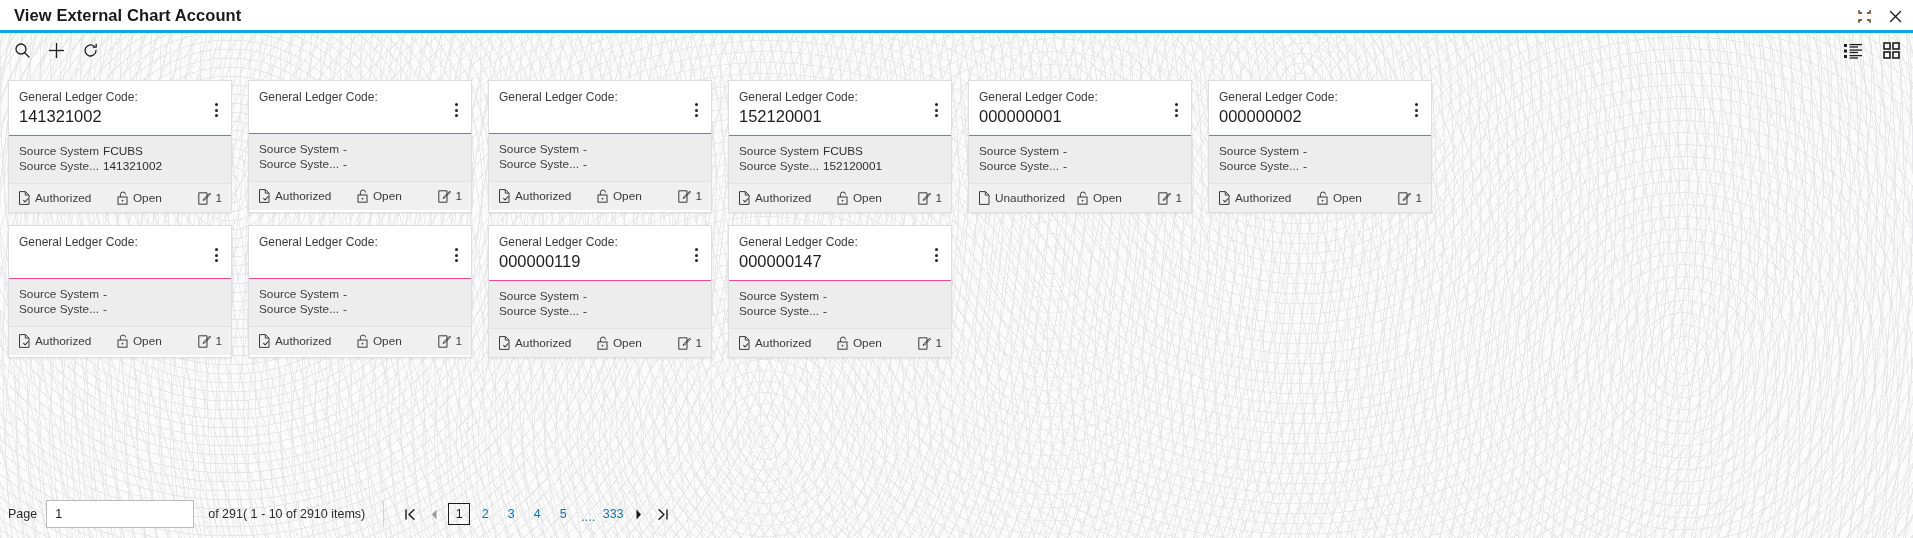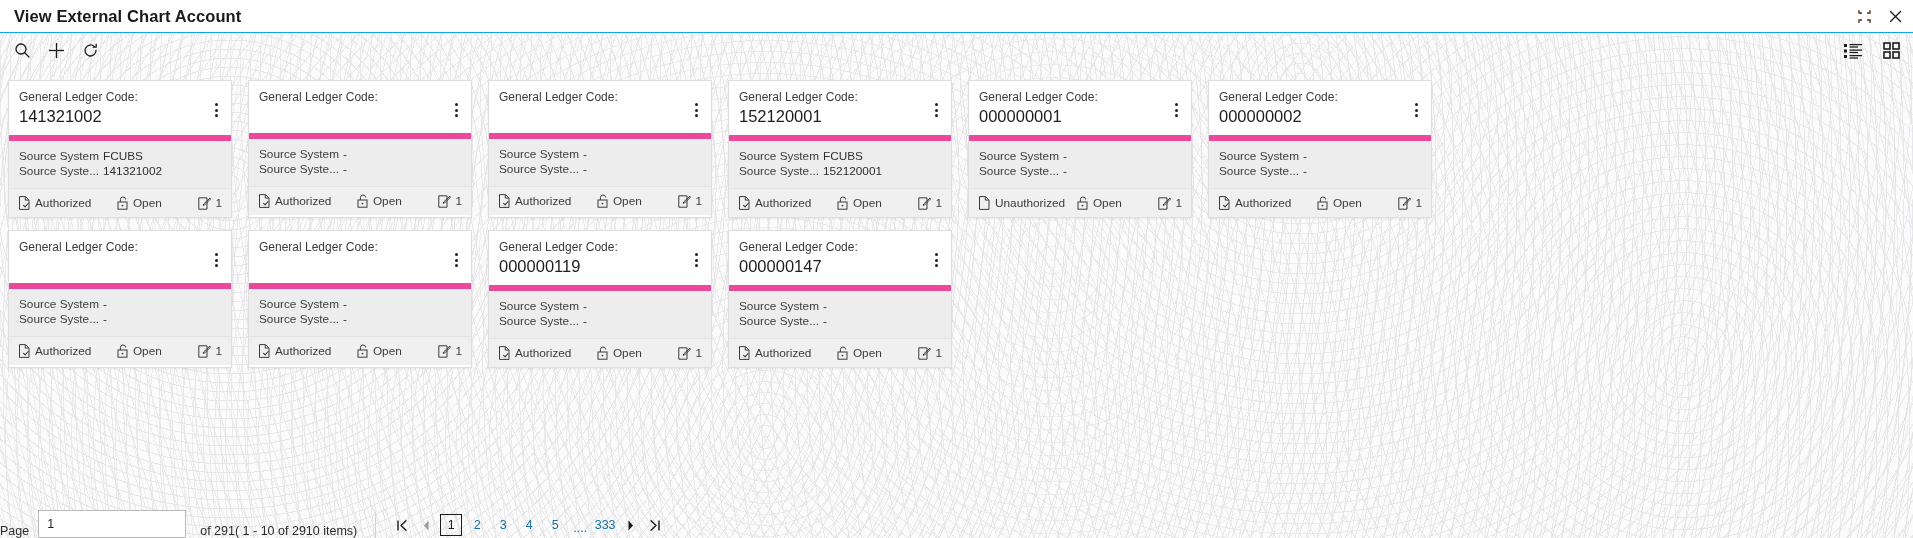--- a/index.html
+++ b/index.html
@@ -8,21 +8,21 @@
     font-family: "Liberation Sans", sans-serif;
     background: #ffffff;
     overflow: hidden;
   }
 
   
   .titlebar {
     position: relative;
     height: 33px;
     background: #ffffff;
-    border-bottom: 1px solid #0ea5e9;
+    border-bottom: 3px solid #0ea5e9;
     display: flex;
     align-items: center;
   }
   .page-title {
     font-size: 16.5px;
     font-weight: bold;
     color: #1a1a1a;
     margin-left: 14px;
     letter-spacing: .1px;
   }
@@ -102,21 +102,21 @@
     top: 20px;
     width: 14px; height: 18px;
     display: flex; flex-direction: column; align-items: center; justify-content: space-between;
     cursor: pointer;
     padding: 2px 0;
   }
   .kebab i { display:block; width: 3px; height: 3px; border-radius: 50%; background: #222; }
 
   .card-body {
     background: #ededed;
-    border-top: 6px solid #ec4899;
+    border-top: 1px solid #ec4899;
     padding: 8px 10px 9px 10px;
   }
   .kv { display: flex; font-size: 11.8px; color: #3c3c3c; line-height: 15px; }
   .kv .k { width: 84px; flex: none; white-space: nowrap; overflow: hidden; }
   .kv .v { color: #2e2e2e; }
 
   .card-foot {
     background: #f0f0f0;
     border-top: 1px solid #e2e2e2;
     display: flex;
@@ -136,22 +136,22 @@
   .foot-item.lock { width: 78px; }
   .foot-item.mod  { margin-left: auto; }
 
   
   .pagination {
     position: absolute;
     left: 0; bottom: 0;
     width: 100%;
     height: 48px;
     display: flex;
-    align-items: flex-end;
-    padding-left: 0;
+    align-items: center;
+    padding-left: 8px;
     font-size: 12.5px;
     color: #2b2b2b;
   }
   .pg-label { margin-right: 9px; }
   .pg-input {
     width: 148px; height: 28px;
     border: 1px solid #b9b9b9;
     background: #ffffff;
     font-size: 12.5px;
     font-family: "Liberation Sans", sans-serif;

